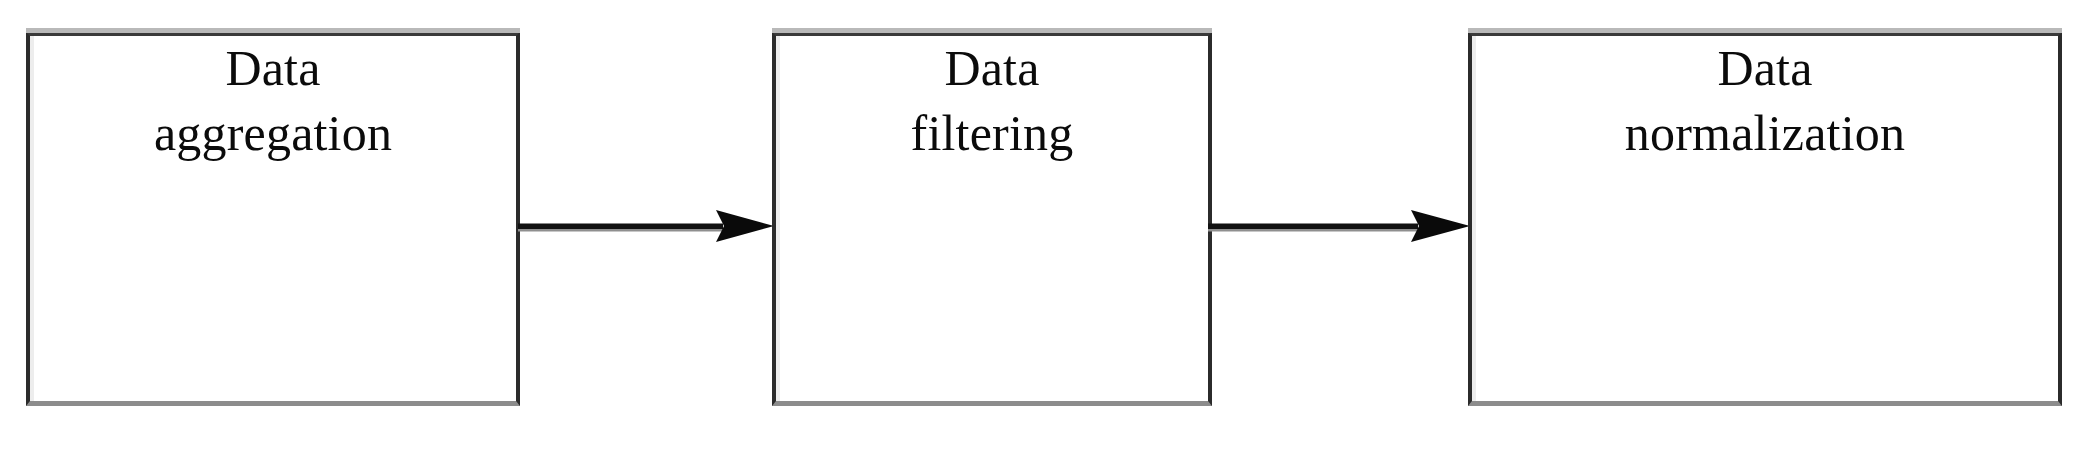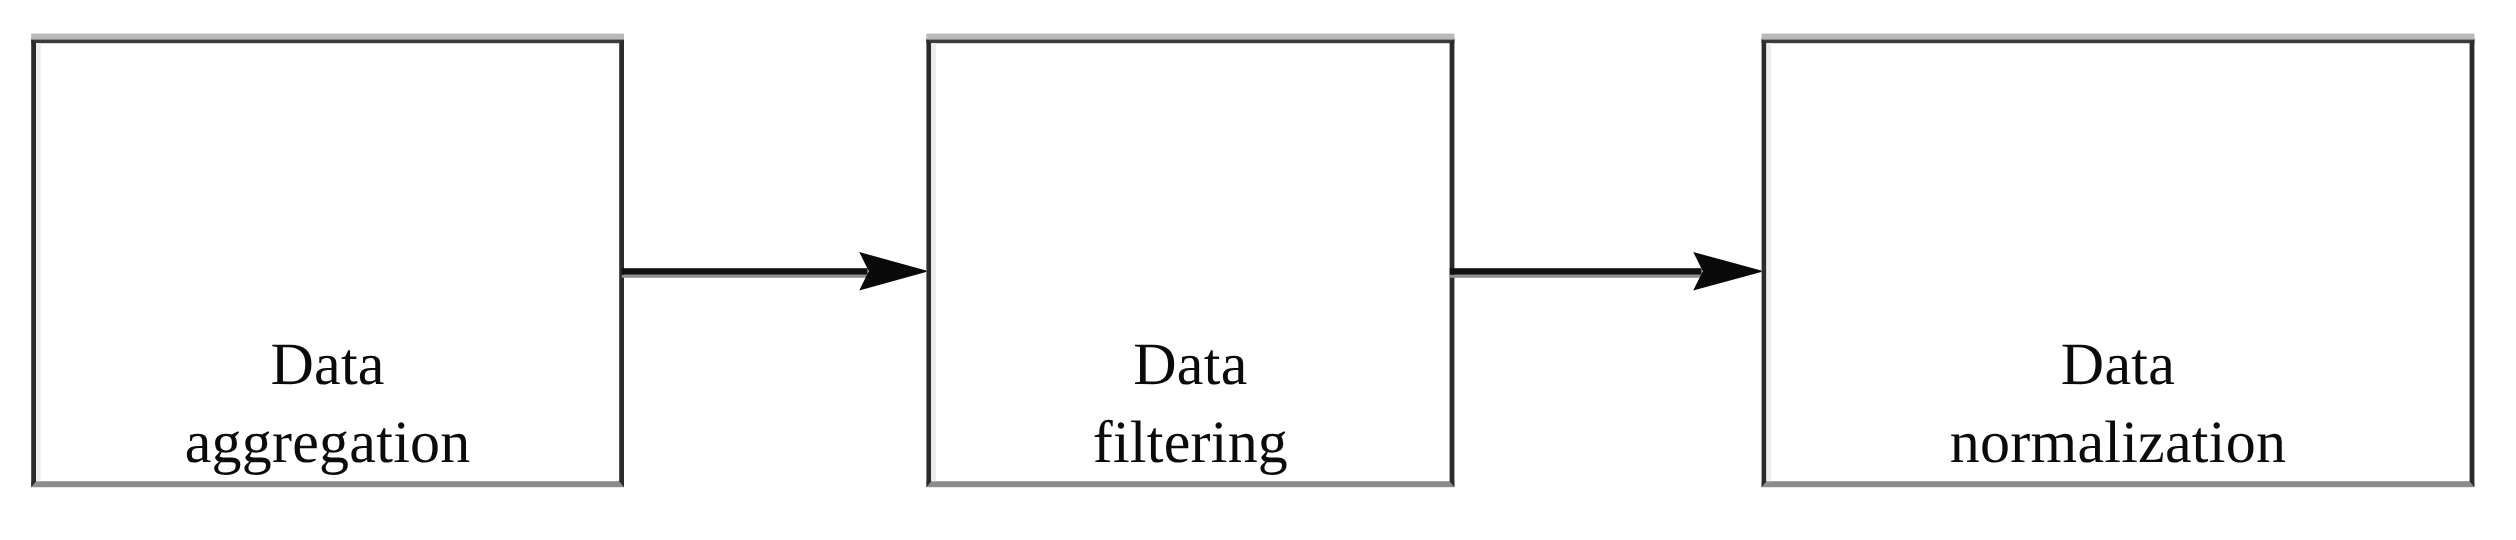--- a/index.html
+++ b/index.html
@@ -20,21 +20,21 @@
   
   .pbox {
     position: absolute;
     box-sizing: border-box;
     background: #ffffff;
     border-top: 4px solid #3a3a3a;
     border-left: 4px solid #2b2b2b;
     border-right: 4px solid #2b2b2b;
     border-bottom: 5px solid #8c8c8c;
     display: flex;
-    align-items: flex-end;
+    align-items: flex-start;
     justify-content: center;
     text-align: center;
   }
   
   .pbox::before {
     content: "";
     position: absolute;
     left: -4px;
     right: -4px;
     top: -8px;

